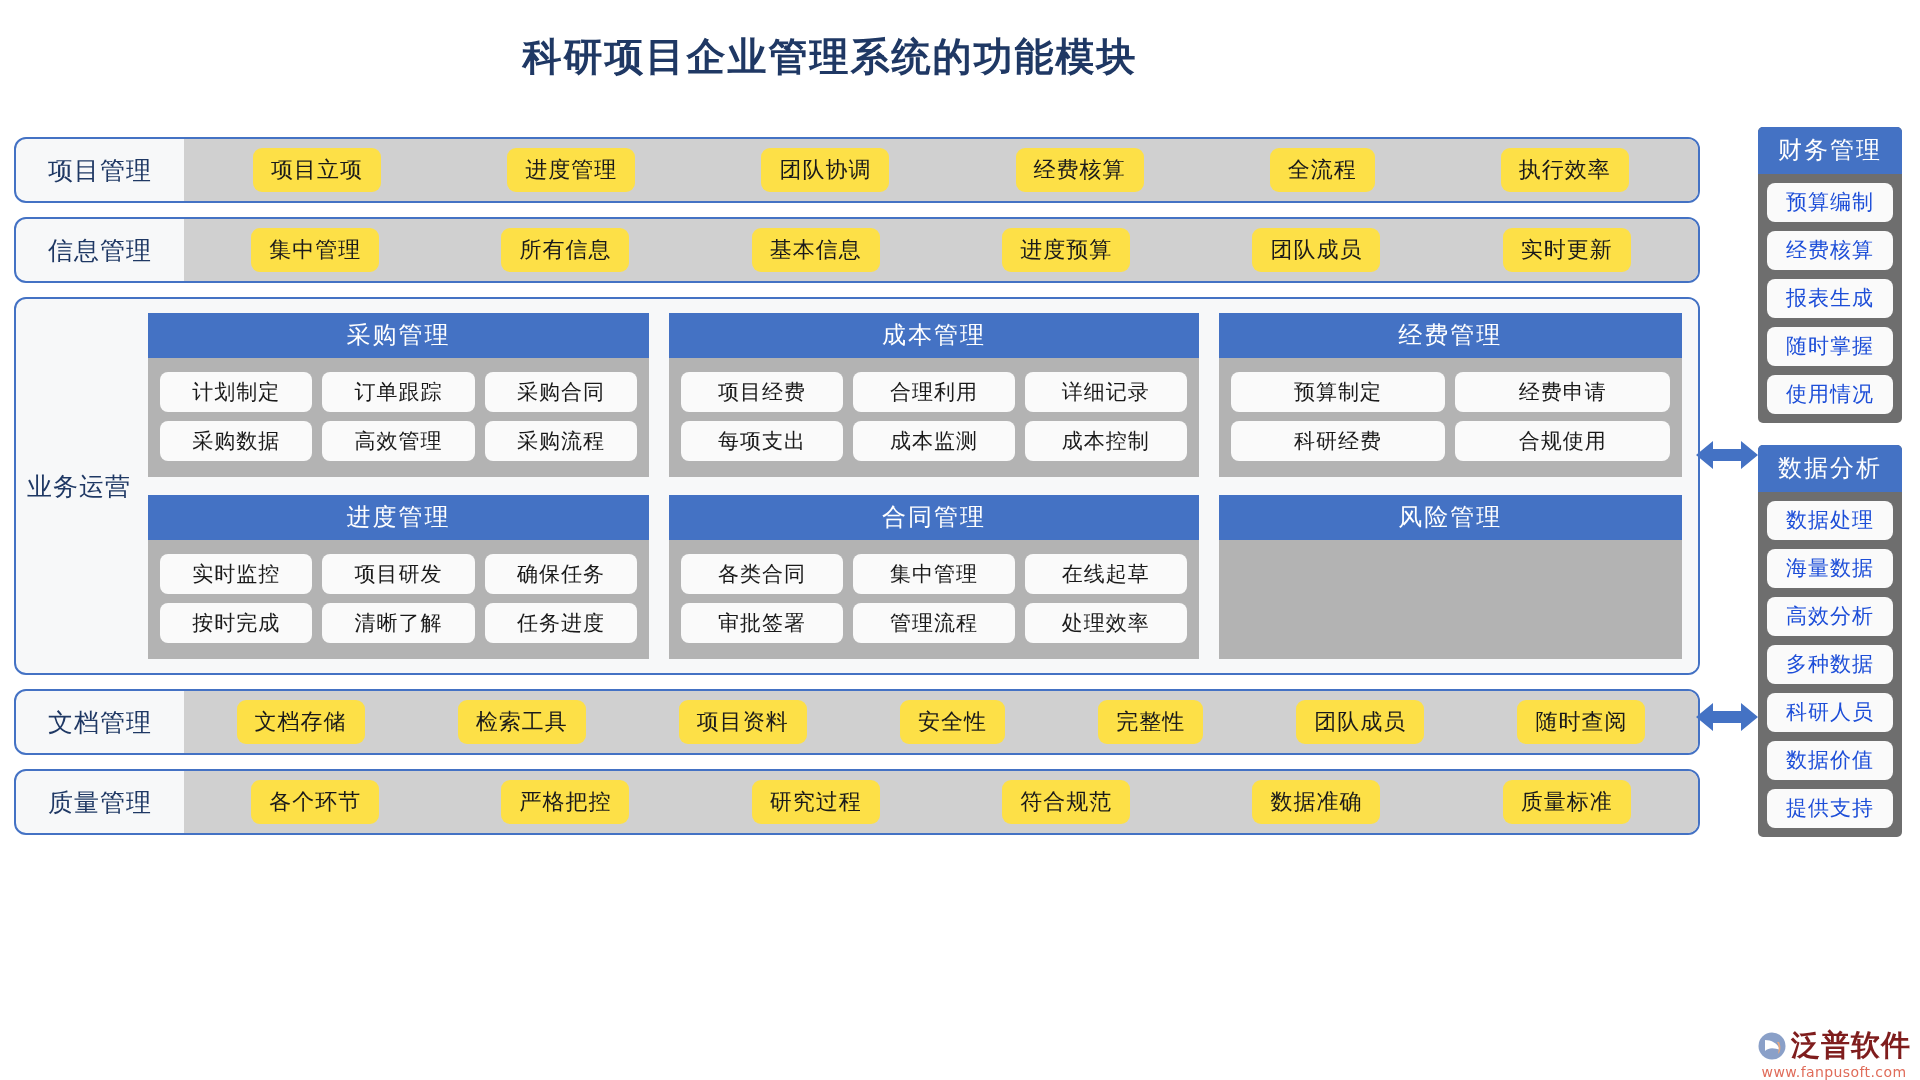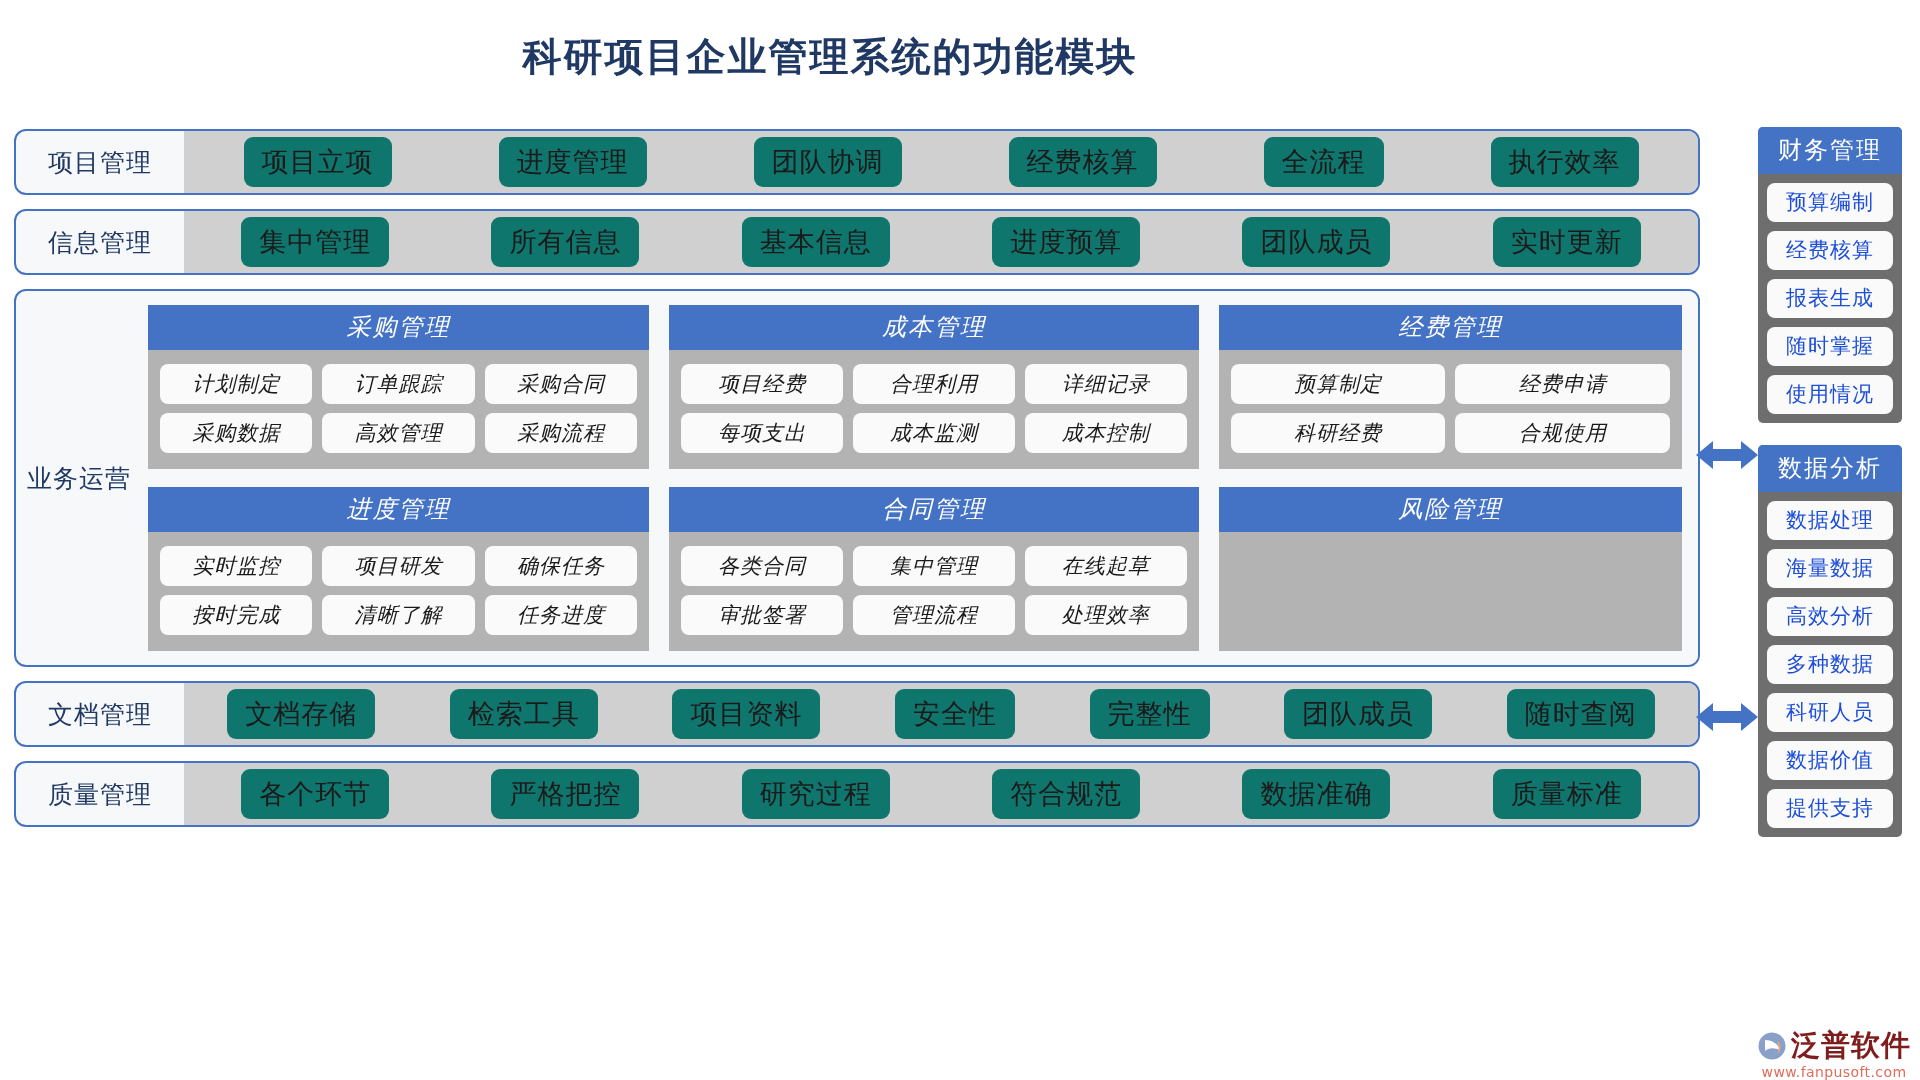--- a/index.html
+++ b/index.html
@@ -15,21 +15,21 @@
   .title {
     position: absolute; top: 30px; left: 0; width: 1660px;
     text-align: center;
     font-size: 39px; font-weight: 700; color: #1f3864;
     letter-spacing: 2px;
     font-family: "DejaVu Serif", "Liberation Serif", serif;
   }
 
   
   .main-col {
-    position: absolute; left: 14px; top: 129px;
+    position: absolute; left: 14px; top: 137px;
     width: 1686px;
   }
 
   .band {
     border: 2.5px solid #4472c4;
     border-radius: 12px;
     background: #f7f8f9;
     display: flex; align-items: stretch;
     margin-bottom: 14px;
     overflow: hidden;
@@ -43,24 +43,24 @@
   .band-body {
     flex: 1 1 auto;
     background: #d0d0d0;
     display: flex; align-items: center;
     padding: 10px 6px;
     min-height: 48px;
   }
   .band-body.spread { justify-content: space-around; }
 
   .pill {
-    background: #0f766e;
+    background: #fde047;
     border-radius: 9px;
     color: #1a1a1a;
-    font-size: 27px;
+    font-size: 22px;
     padding: 7px 18px;
     white-space: nowrap;
     letter-spacing: 1px;
     box-shadow: 0 0 0 0 transparent;
   }
 
   
   .band.h1 { height: 66px; }
   .band.h1 .band-body { height: 100%; }
 
@@ -68,21 +68,20 @@
   .band.ops { align-items: stretch; height: 378px; background: #f7f8f9; }
   .band.ops .band-label { flex: 0 0 126px; }
   .ops-grid {
     flex: 1 1 auto;
     display: grid;
     grid-template-columns: 1.06fr 1.12fr 0.98fr;
     grid-template-rows: 1fr 1fr;
     gap: 18px 20px;
     padding: 14px 16px 14px 6px;
     background: #f7f8f9;
-    font-style: italic;
   }
 
   .card {
     background: #b3b3b3;
     display: flex; flex-direction: column;
     overflow: hidden;
   }
   .card-head {
     background: #4472c4;
     color: #ffffff;

